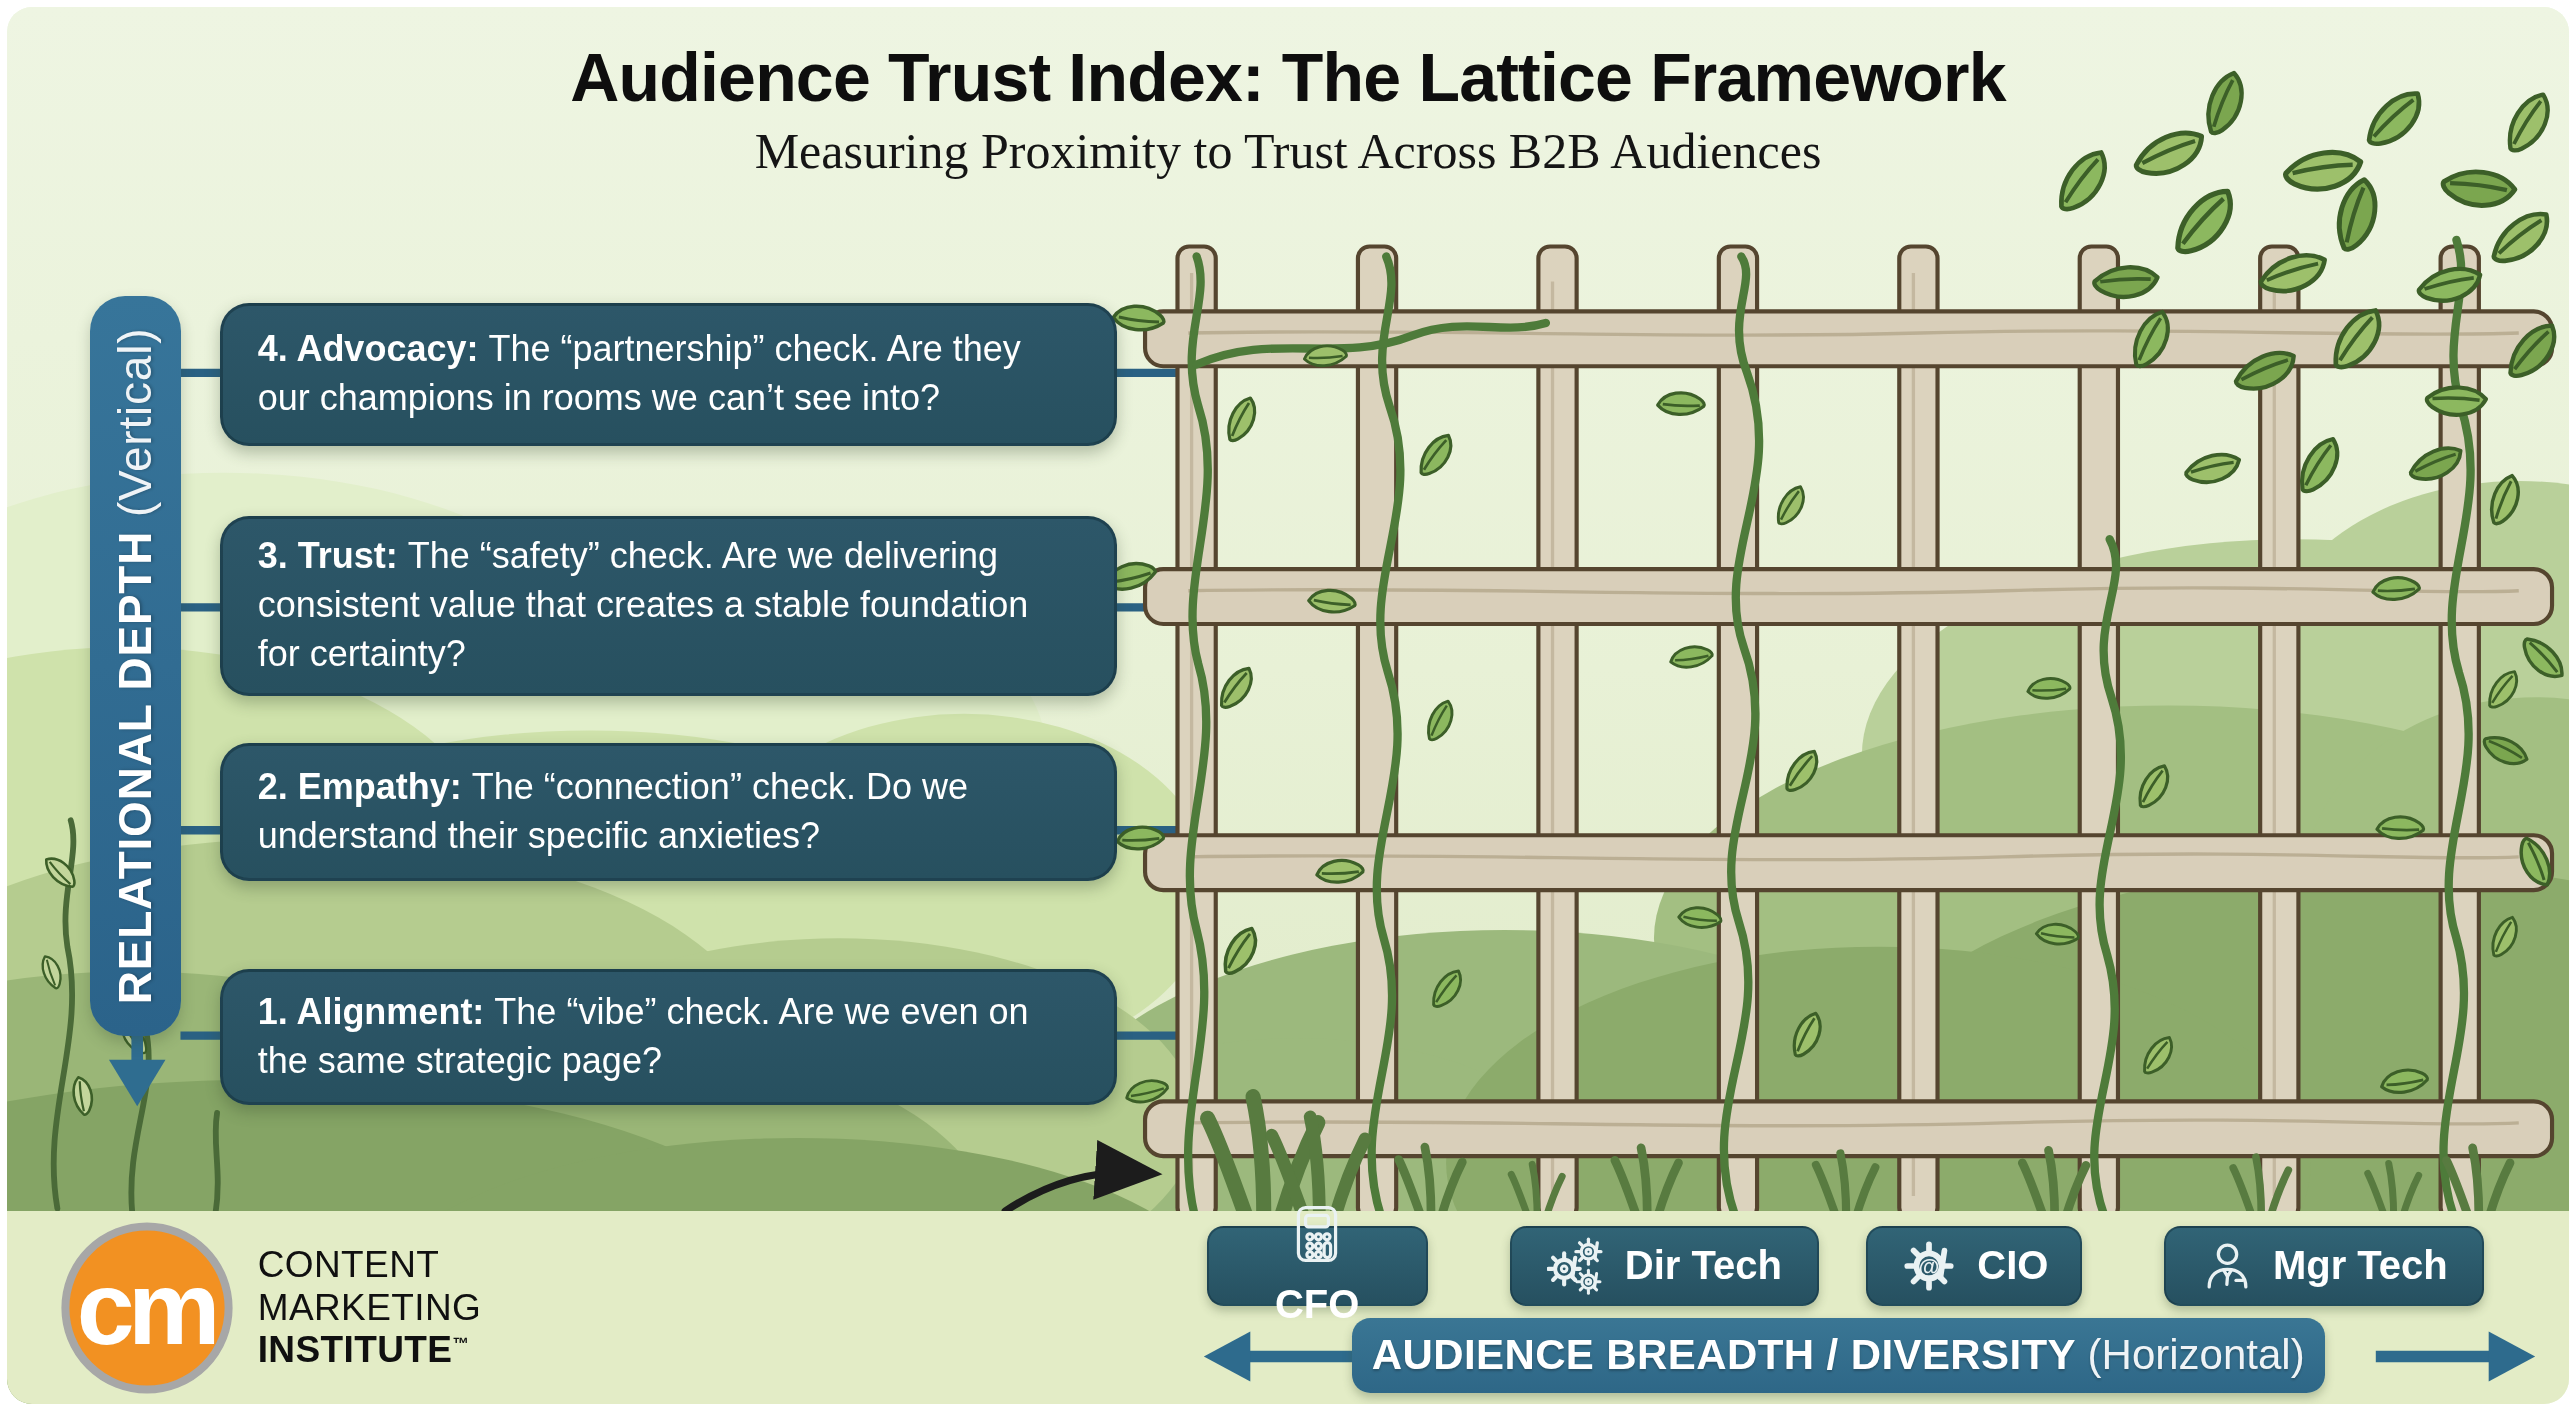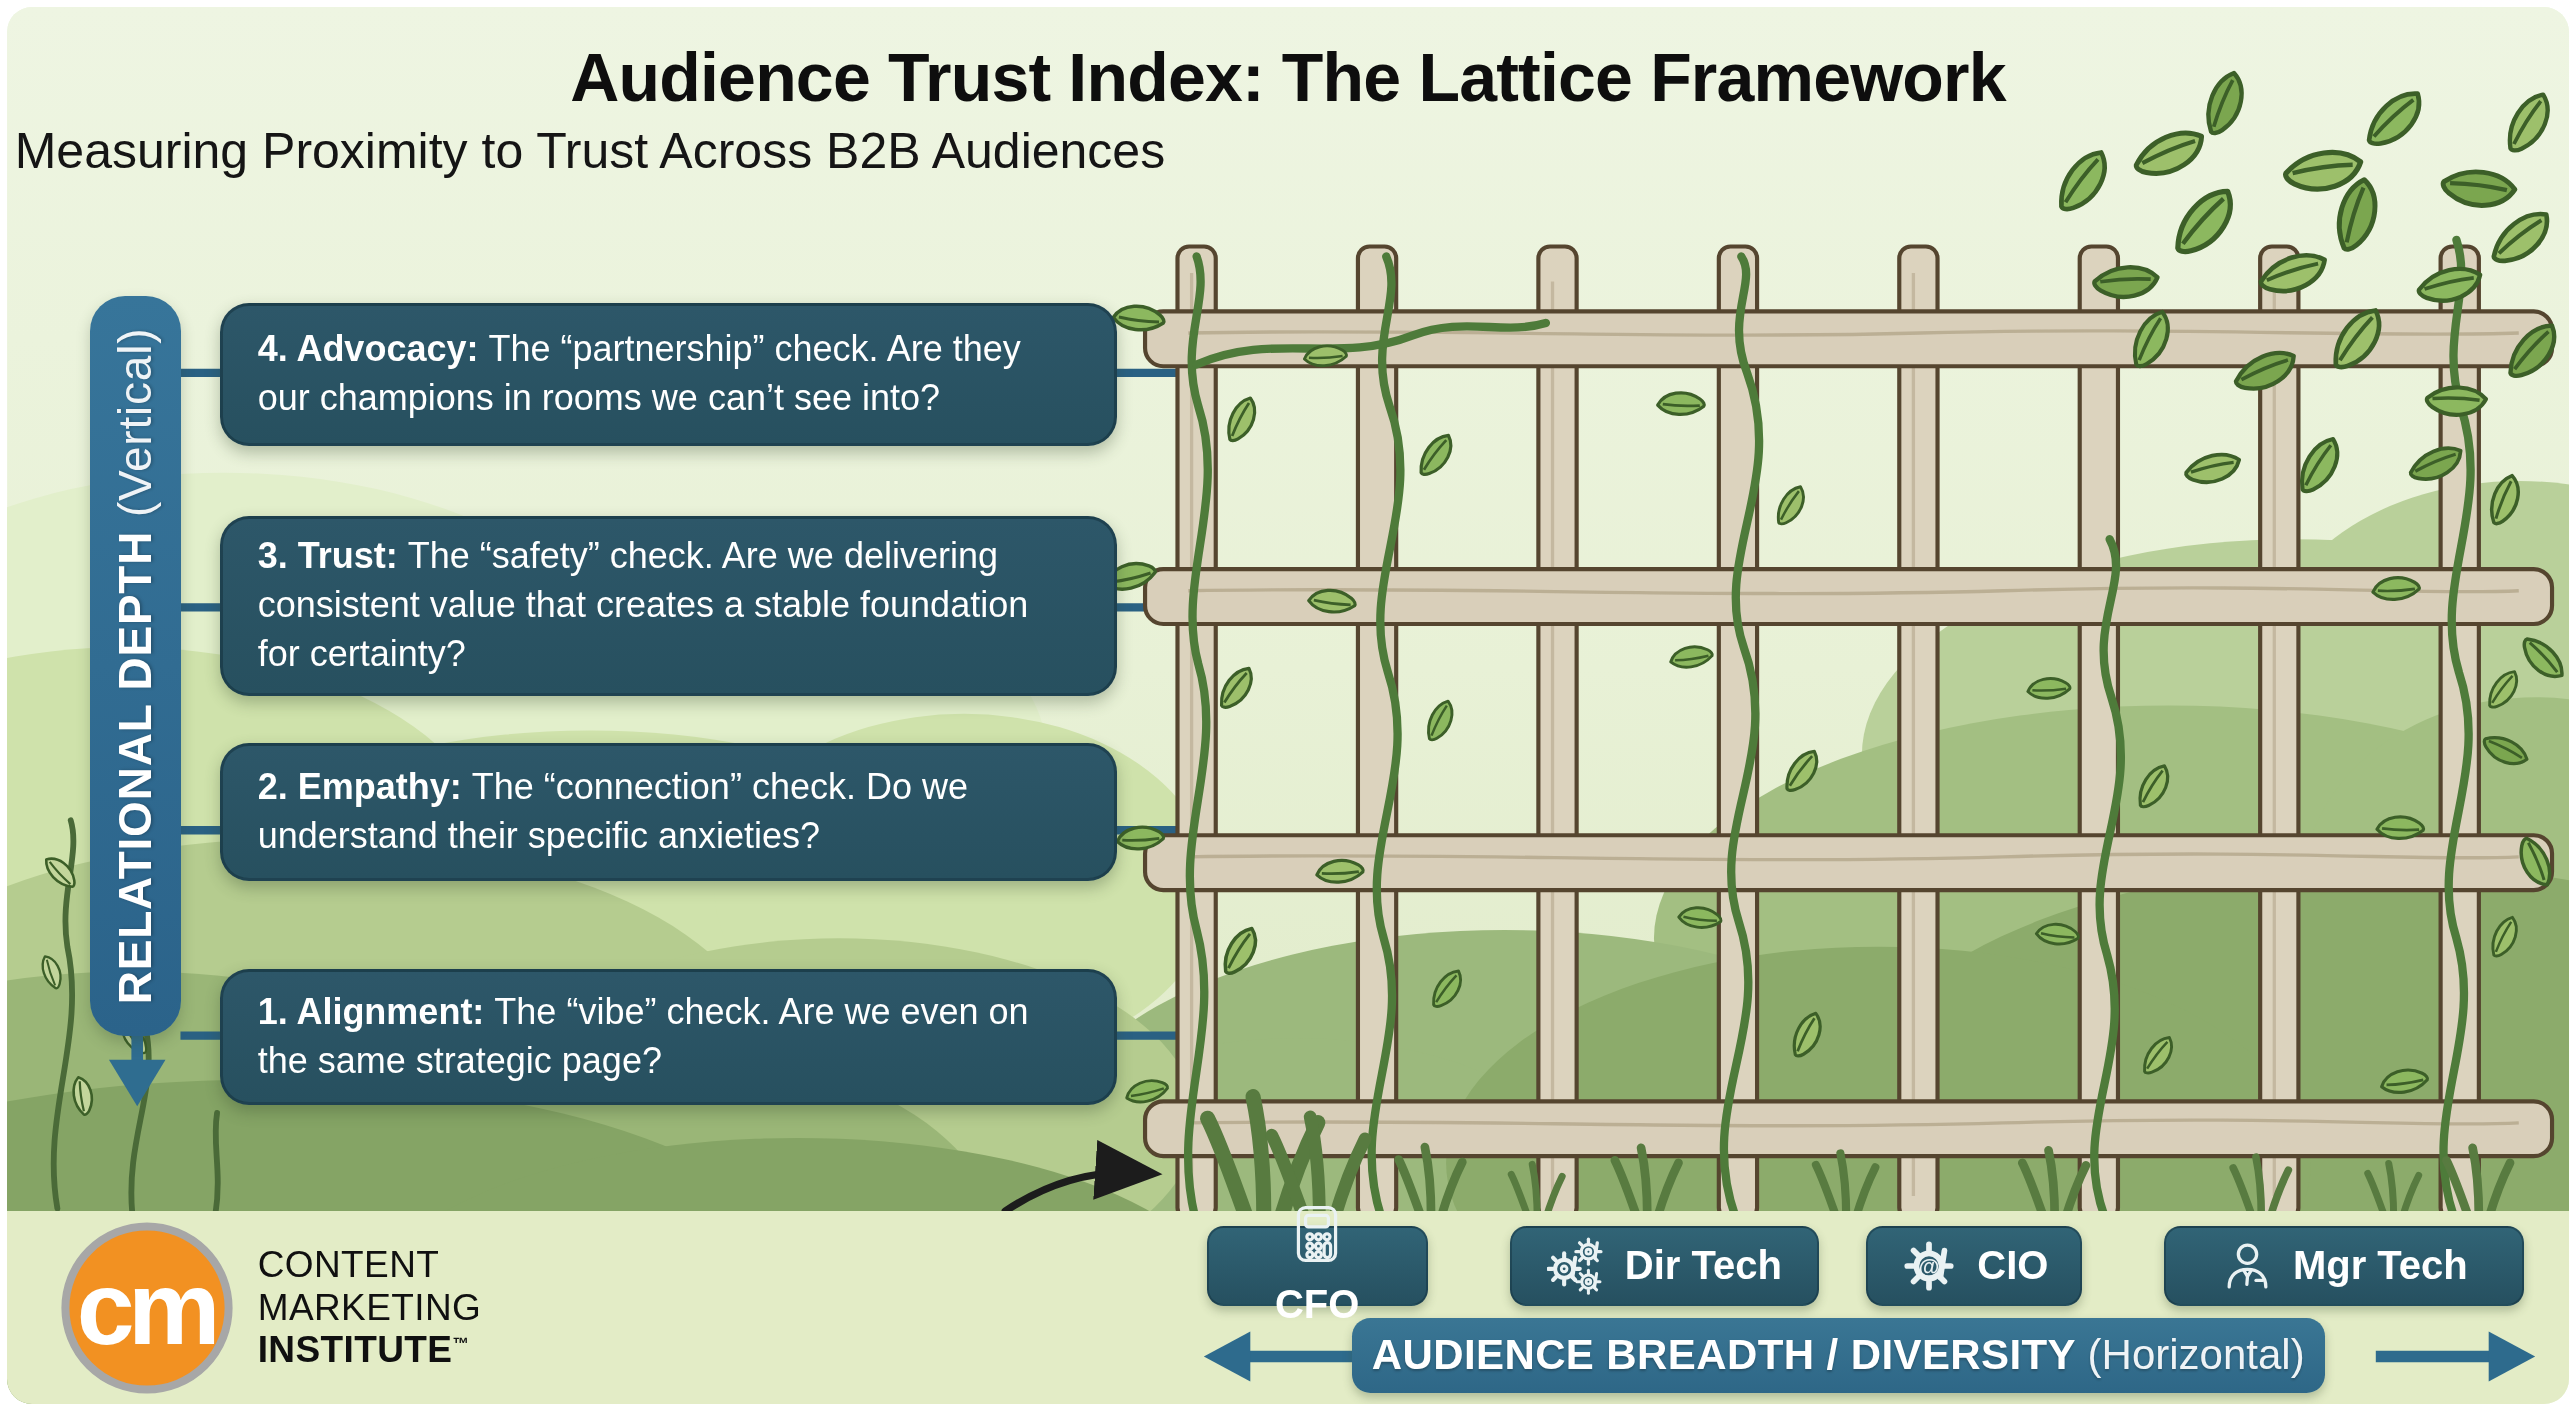--- a/index.html
+++ b/index.html
@@ -4,22 +4,22 @@
 <style>
   html,body{margin:0;padding:0;background:#ffffff;}
   body{width:2576px;height:1411px;position:relative;overflow:hidden;
        font-family:"Liberation Sans", sans-serif;}
   .card{position:absolute;inset:6.7px;border-radius:25px;overflow:hidden;background:#eef5e2;}
   .scene{position:absolute;left:0;top:0;width:2563px;height:1397px;z-index:1;}
   .footer-band{position:absolute;left:0;right:0;top:1204px;bottom:0;background:#e3ecc6;z-index:2;}
 
   .title{position:absolute;top:31px;left:0;width:100%;text-align:center;margin:0;
          font-size:68px;font-weight:700;color:#0e0e0e;letter-spacing:-0.8px;z-index:3;}
-  .subtitle{position:absolute;top:115px;left:8px;width:100%;
-         font-size:50px;font-weight:400;color:#151515;z-index:3;}
+  .subtitle{position:absolute;top:115px;left:0;width:100%;text-align:center;
+         font-size:50px;font-weight:400;color:#151515;z-index:3;font-family:Liberation Serif, serif;}
 
   .vbar{position:absolute;left:83px;top:289px;width:91px;height:740px;z-index:3;
         background:linear-gradient(180deg,#37759a,#2b638a);border-radius:35px;
         box-shadow:0 6.7px 13.3px rgba(50,70,45,.25);}
   .vbar-text{position:absolute;top:50%;left:50%;transform:translate(-50%,-50%) rotate(-90deg);
         white-space:nowrap;color:#fff;font-size:46px;letter-spacing:0.8px;
         text-shadow:0 1.7px 3.3px rgba(0,0,0,.25);}
   .vbar-text b{font-weight:700;}
   .vbar-text .qual{font-weight:400;opacity:.92;}
 
@@ -44,21 +44,21 @@
   .badge{position:absolute;top:1219px;height:80px;z-index:3;box-sizing:border-box;
         background:linear-gradient(180deg,#316476,#265060);
         border-radius:16.6px;border:2.5px solid rgba(16,42,54,.4);
         box-shadow:0 5px 10px rgba(60,80,50,.3);
         display:flex;align-items:center;justify-content:center;gap:18.3px;
         color:#fff;font-size:40px;font-weight:700;}
   .badge svg{flex:0 0 auto;}
   .b-cfo{left:1200px;width:221px;flex-direction:column;}
   .b-dirtech{left:1503px;width:309px;}
   .b-cio{left:1859px;width:216px;}
-  .b-mgrtech{left:2157px;width:360px;}
+  .b-mgrtech{left:2157px;width:320px;}
 
   .axis-arrows{position:absolute;left:1189px;top:1308px;width:1347px;height:83px;z-index:3;}
   .axis-bar{position:absolute;left:1345px;top:1311px;width:973px;height:75px;z-index:4;
         background:linear-gradient(180deg,#3a7694,#2e6787);border-radius:18.3px;
         box-shadow:0 5px 10px rgba(60,80,50,.3);
         display:flex;align-items:center;justify-content:center;gap:11.6px;
         color:#fff;font-size:42px;text-shadow:0 1.7px 2.5px rgba(0,0,0,.25);}
   .axis-bar b{font-weight:700;letter-spacing:0.4px;}
   .axis-bar .qual{font-weight:400;opacity:.92;}
 </style>

